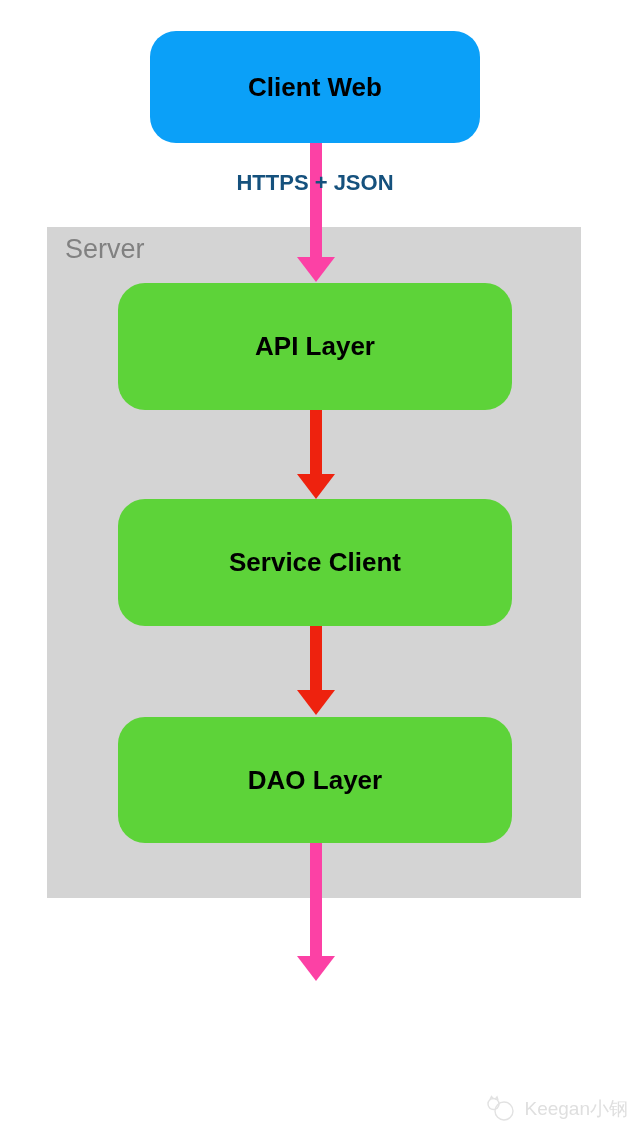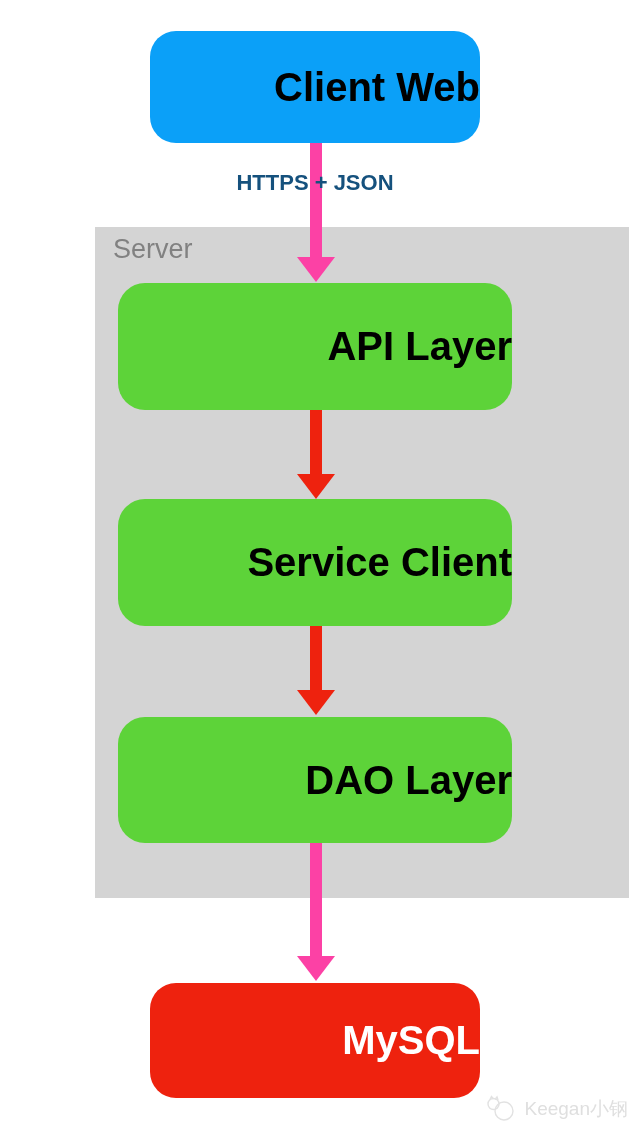--- a/index.html
+++ b/index.html
@@ -9,42 +9,41 @@
     --db_text:#ffffff; --watermark:#dfdfdf; --page_bg:#ffffff;
   }
   * { margin:0; padding:0; box-sizing:border-box; }
   html,body { background:var(--page_bg); }
   .canvas {
     position:relative; width:636px; height:1136px;
     background:var(--page_bg); overflow:hidden;
     font-family:"Liberation Sans","DejaVu Sans",sans-serif;
   }
   .node {
-    position:absolute; display:flex; align-items:center; justify-content:flex-end;
-    font-size:40px; font-weight:bold; color:var(--node_text);
+    position:absolute; display:flex; align-items:center; justify-content:center;
+    font-size:26px; font-weight:bold; color:var(--node_text);
   }
   .node-client {
     left:150px; top:31px; width:330px; height:112px;
     background:var(--client_bg); border-radius:26px;
   }
   .node-layer {
     left:118px; width:394px; height:127px;
     background:var(--layer_bg); border-radius:27px;
   }
   .node-api     { top:283px; }
   .node-service { top:499px; }
   .node-dao     { top:717px; height:126px; }
   .node-db {
     left:150px; top:983px; width:330px; height:115px;
     background:var(--db_bg); border-radius:26px; color:var(--db_text);
   }
   .server-box {
     position:absolute; left:47px; top:227px; width:534px; height:671px;
     background:var(--server_bg);
-    margin-left:48px;
   }
   .server-label {
     position:absolute; left:18px; top:7px;
     font-size:27px; color:var(--server_label);
   }
   .edge-label {
     position:absolute; left:150px; top:170px; width:330px;
     text-align:center; font-size:22px; font-weight:bold; color:var(--edge_label);
   }
   .arrow { position:absolute; left:0; top:0; }
@@ -101,23 +100,20 @@
   </div>
   <div class="node node-layer node-api">
     <span>API Layer</span>
   </div>
   <div class="node node-layer node-service">
     <span>Service Client</span>
   </div>
   <div class="node node-layer node-dao">
     <span>DAO Layer</span>
   </div>
-  <div class="node node-db">
-    <span>MySQL</span>
-  </div>
 
   <div class="watermark">
     <svg width="32" height="28" viewBox="0 0 32 28">
       <g fill="none" stroke="#e2e2e2" stroke-width="1.4">
         <circle cx="20" cy="16" r="9"></circle>
         <circle cx="9.5" cy="9" r="5.5"></circle>
         <path d="M6 4.5 L7.5 1.5 L9.5 4"></path>
         <path d="M11 4.5 L13 2 L14 5"></path>
       </g>
     </svg>

